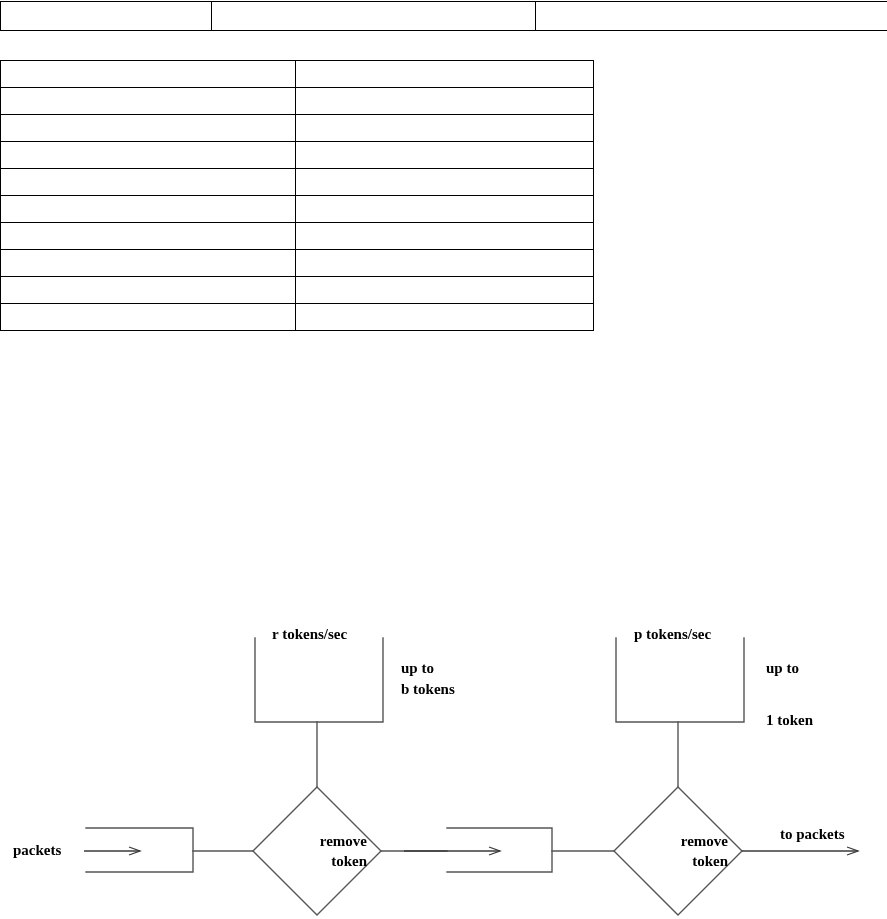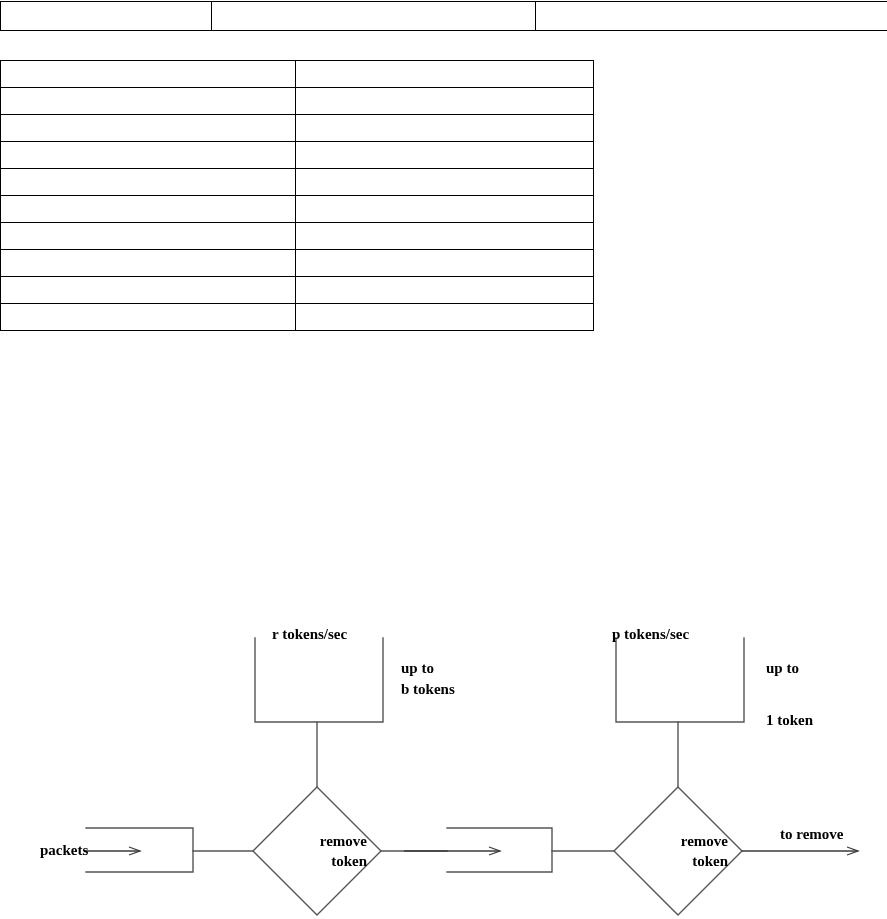--- a/index.html
+++ b/index.html
@@ -178,28 +178,28 @@
 
       <line x1="742" y1="851" x2="858" y2="851" marker-end="url(#arrowOpen)"></line>
     </g>
   </svg>
 
   <div class="dlabel" style="left:272px; top:626px;">r tokens/sec</div>
 
   <div class="dlabel" style="left:401px; top:660px;">up to</div>
   <div class="dlabel" style="left:401px; top:681px;text-align:right;">b tokens</div>
 
-  <div class="dlabel" style="left:612px; top:626px;">p tokens/sec</div>
+  <div class="dlabel" style="left:634px; top:626px;">p tokens/sec</div>
 
   <div class="dlabel" style="left:766px; top:660px;">up to</div>
   <div class="dlabel" style="left:766px; top:681px;margin-top:31px;">1 token</div>
 
-  <div class="dlabel" style="left:13px; top:842px;margin-left:27px;">packets</div>
-
-  <div class="dlabel" style="left:780px; top:826px;">to remove</div>
+  <div class="dlabel" style="left:13px; top:842px;">packets</div>
+
+  <div class="dlabel" style="left:780px; top:826px;">to packets</div>
 
   <div class="dlabel center" style="left:267px; top:833px; width:100px;">remove</div>
   <div class="dlabel center" style="left:267px; top:853px; width:100px;">token</div>
 
   <div class="dlabel center" style="left:628px; top:833px; width:100px;">remove</div>
   <div class="dlabel center" style="left:628px; top:853px; width:100px;">token</div>
 
 </div>
 
 </body></html>

